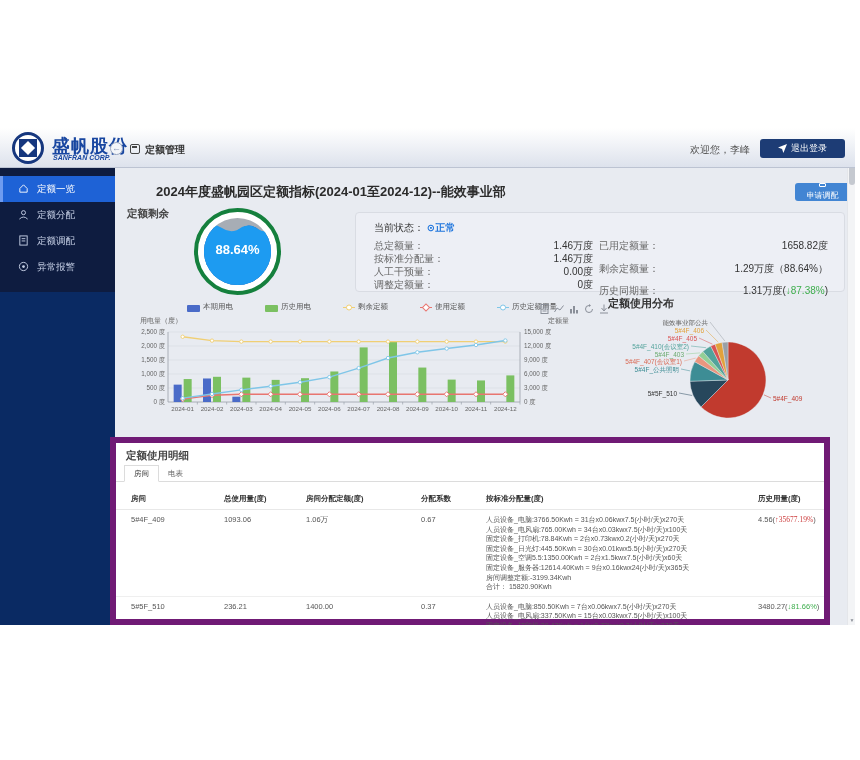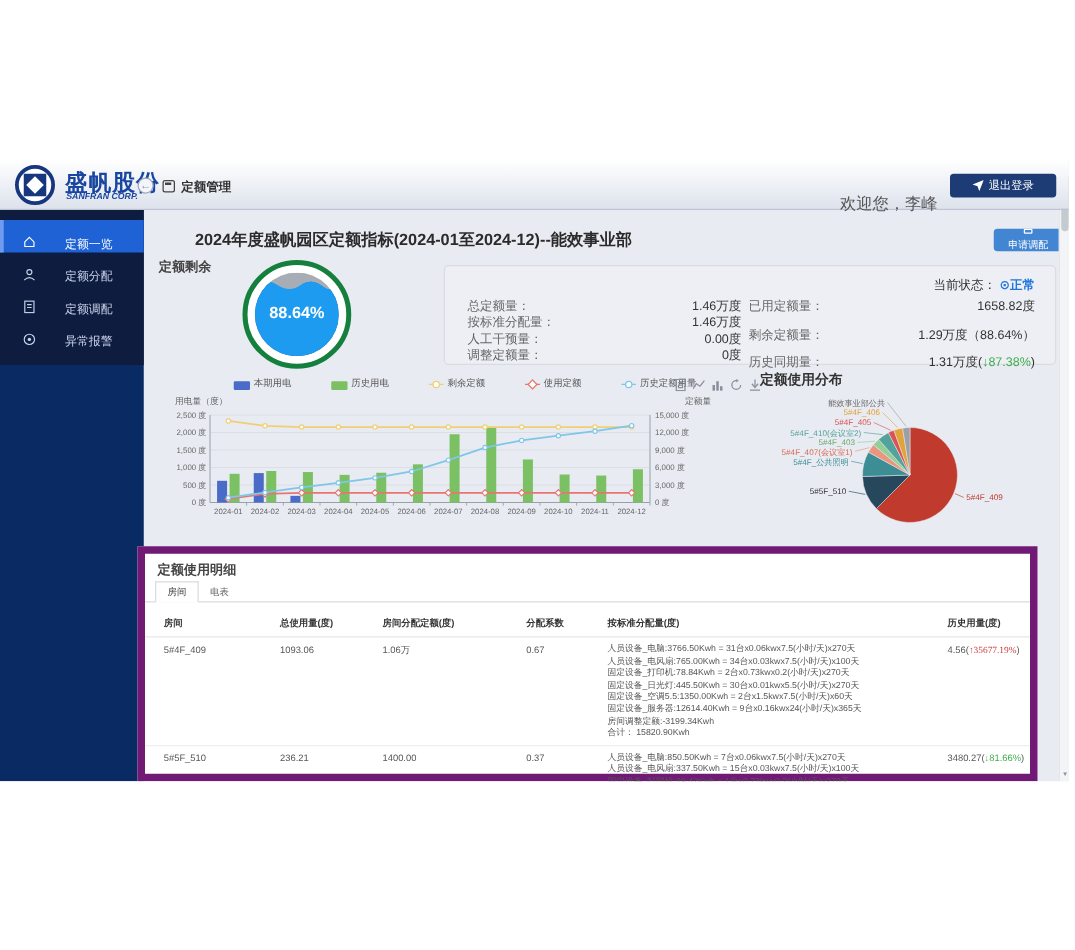--- a/index.html
+++ b/index.html
@@ -14,28 +14,28 @@
     border-radius:50%; background:#fff; display:flex; align-items:center; justify-content:center; }
   .logo-diamond { width:18px; height:18px; background:#16377e; display:flex; align-items:center; justify-content:center; }
   .logo-diamond span { display:block; width:10px; height:10px; background:#fff; transform:rotate(45deg); }
   .logo-title { position:absolute; left:52px; top:6px; font-size:18px; font-weight:bold; color:#1846a0; letter-spacing:1px; }
   .logo-sub { position:absolute; left:53px; top:26px; font-size:7px; font-weight:bold; font-style:italic; color:#1846a0; }
   .back-icon { position:absolute; left:110px; top:14px; width:13px; height:13px; border:1px solid #9aa7c0;
     border-radius:50%; color:#8d9bb8; font-size:9px; line-height:11px; text-align:center; background:#f3f5f9; }
   .module-icon { position:absolute; left:130px; top:16px; width:10px; height:10px; border:1.5px solid #444; border-radius:2px; }
   .module-icon::before { content:""; position:absolute; left:1px; top:1px; width:5px; height:2px; background:#444; }
   .module-title { position:absolute; left:145px; top:15px; font-size:10px; font-weight:bold; color:#333; }
-  .welcome { position:absolute; right:105px; top:26px; font-size:13px; color:#555; }
+  .welcome { position:absolute; right:105px; top:15px; font-size:10px; color:#555; }
   .logout-btn { position:absolute; right:10px; top:11px; width:85px; height:19px; background:#1d3c75; color:#fff;
     font-size:9px; border:none; border-radius:3px; display:flex; align-items:center; justify-content:center; gap:4px; cursor:pointer; }
 
   
   .sidebar { position:absolute; left:0; top:40px; width:115px; height:457px; background:#0a2a63; }
   .sidebar-items { background:#0e1c40; padding:8px 0 12px 0; }
-  .side-item { position:relative; height:26px; display:flex; align-items:flex-end; padding-left:18px; gap:23px;
+  .side-item { position:relative; height:26px; display:flex; align-items:center; padding-left:18px; gap:8px;
     color:#c8d2e8; font-size:9.5px; cursor:pointer; }
   .side-item.active { background:#1e62d6; color:#fff; }
   .side-item.active::before { content:""; position:absolute; left:0; top:0; width:3px; height:100%; background:#6e9bf0; }
   .side-item svg { flex:0 0 auto; }
 
   
   .main-title { position:absolute; left:127px; top:55px; font-size:13px; font-weight:bold; color:#2b2b2b;margin-left:29px; }
   .apply-btn { position:absolute; left:795px; top:55px; width:55px; height:18px; background:#4285d3; border:none;
     border-radius:3px; color:#fff; font-size:8px; display:flex; align-items:center; justify-content:center; gap:3px; cursor:pointer;flex-direction:column; }
   .apply-btn .sq { width:7px; height:7px; border:1px solid #fff; border-radius:1px; }
@@ -43,21 +43,21 @@
 
   
   .gauge { position:absolute; left:194px; top:80px; width:87px; height:87px; border:4px solid #15803d;
     border-radius:50%; background:#fff; display:flex; align-items:center; justify-content:center; }
   .gauge-inner { position:relative; width:67px; height:67px; border-radius:50%; overflow:hidden; }
   .gauge-text { position:absolute; left:0; top:24px; width:100%; text-align:center; color:#fff;
     font-size:13px; font-weight:bold; z-index:3; }
 
   
   .status-panel { position:absolute; left:355px; top:84px; width:490px; height:80px; background:#edeff5;
-    border:1px solid #d9dce3; border-radius:4px; padding:8px 16px 6px 18px;text-align:right; }
+    border:1px solid #d9dce3; border-radius:4px; padding:8px 16px 6px 18px; }
   .status-row { font-size:10px; color:#333; margin-bottom:6px; }
   .status-ok { color:#2277dd; font-weight:bold; }
   .stats-wrap { display:flex; }
   .stats-col { display:flex; flex-direction:column; gap:2.5px; }
   .stats-col.left { width:222px; }
   .stats-col.right { width:232px; margin-left:6px;gap:12px; }
   .stat-row { display:flex; justify-content:space-between; font-size:10px; line-height:10.5px; }
   .stat-label { color:#666; }
   .stat-value { color:#333; }
   .chg-green { color:#3fae4e; }

